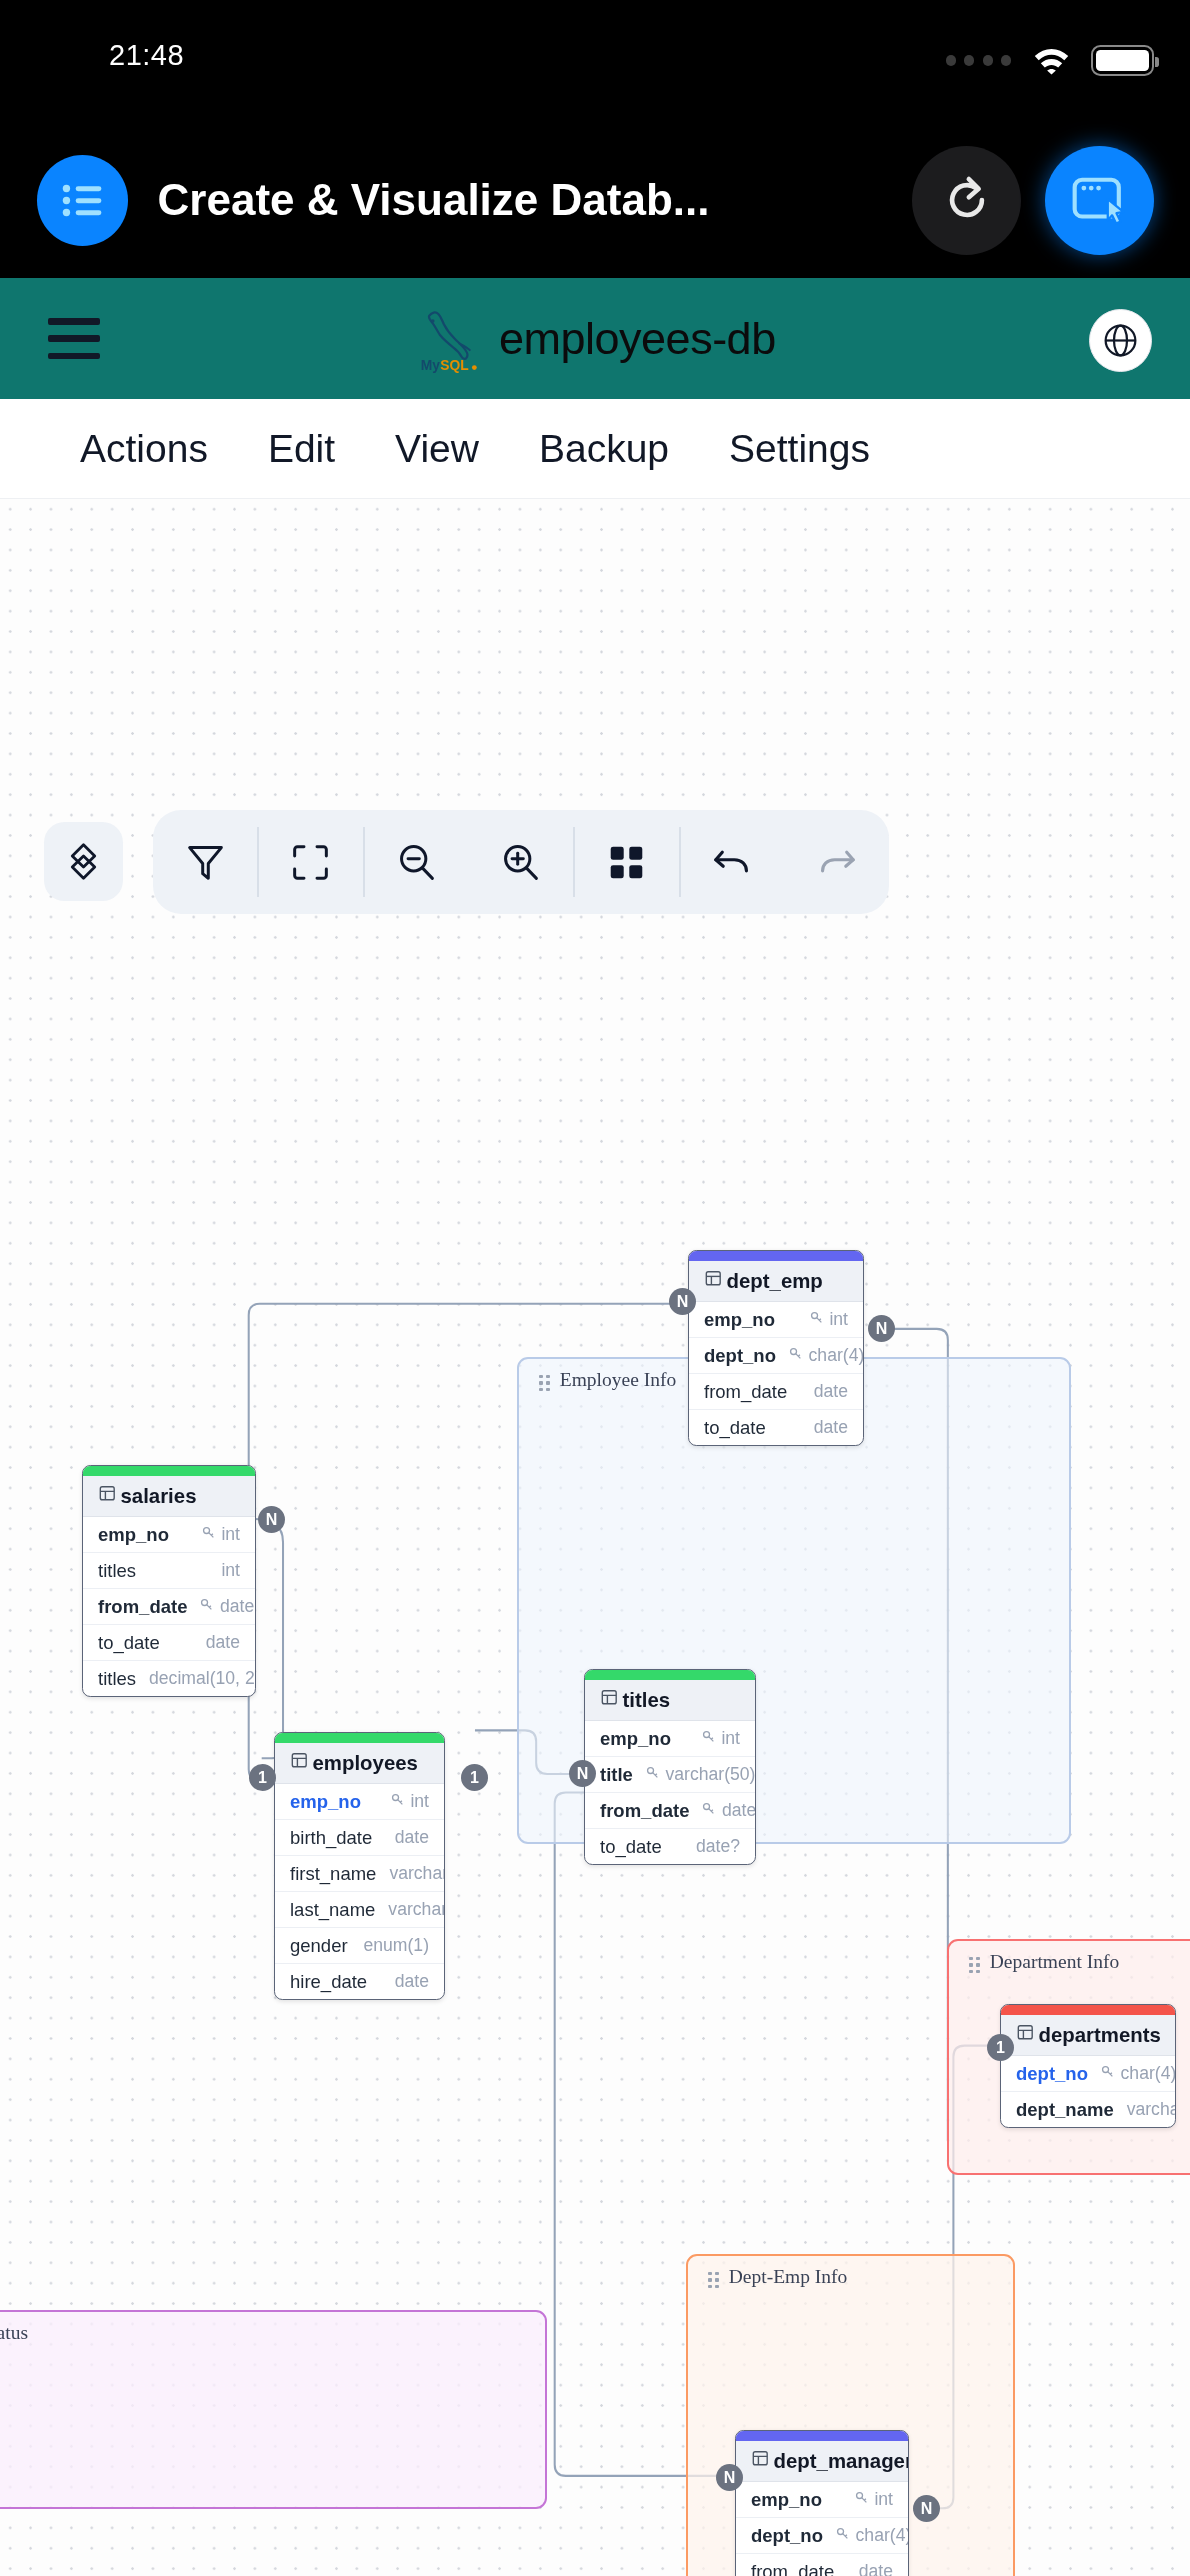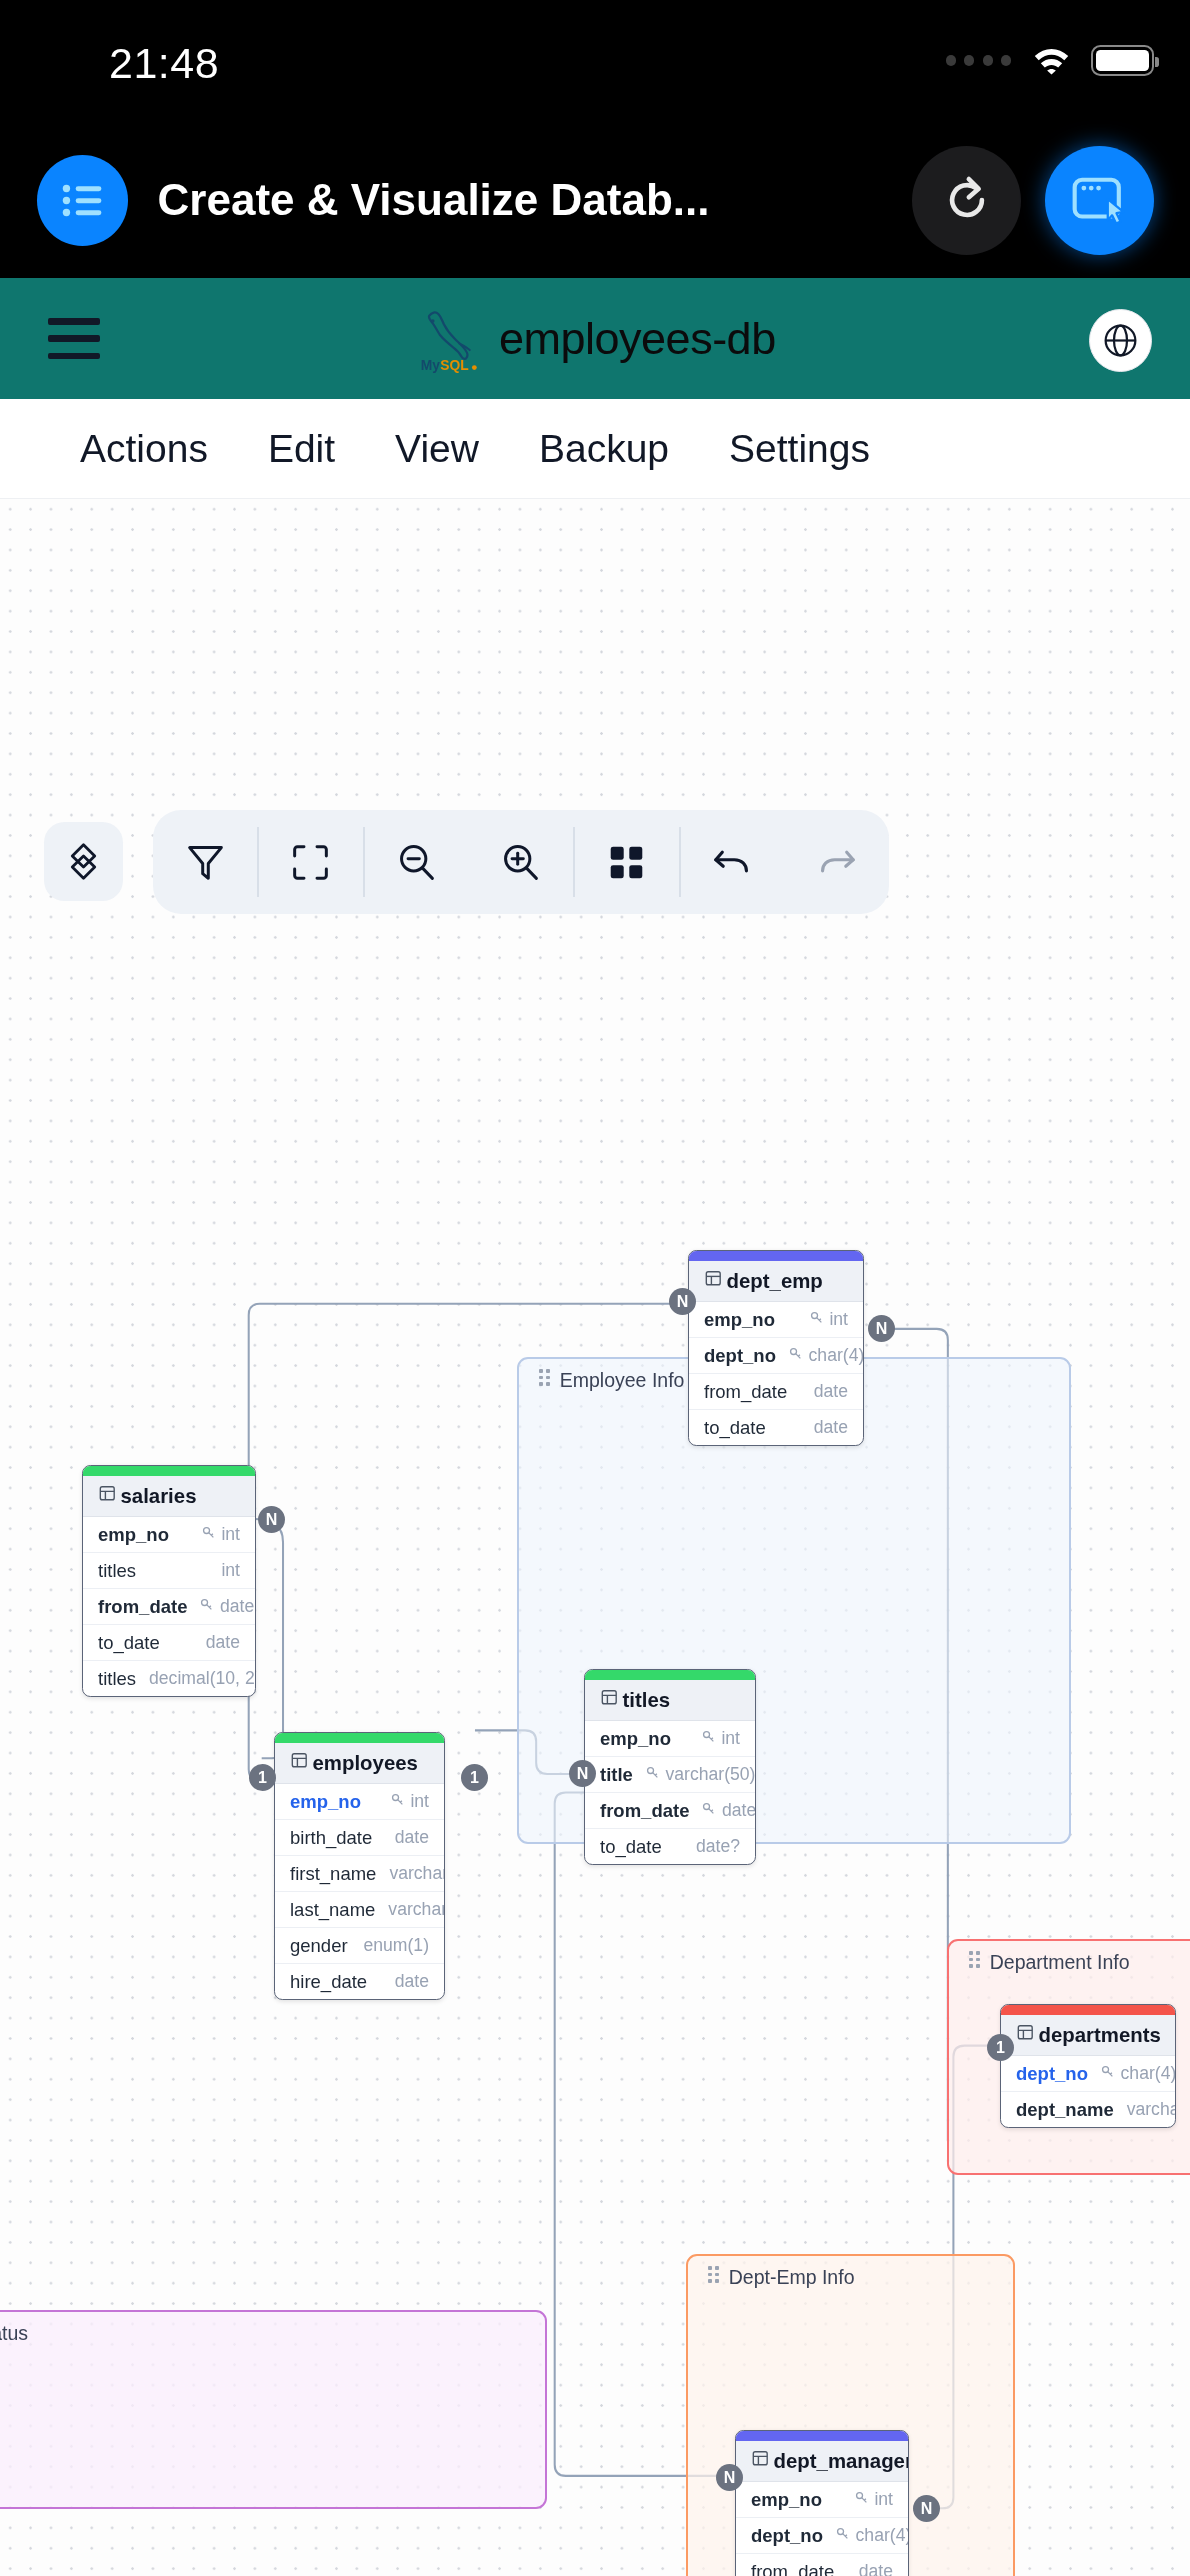--- a/index.html
+++ b/index.html
@@ -9,21 +9,21 @@
     background:#ffffff;
     -webkit-font-smoothing:antialiased;
   }
 
   
   .statusbar {
     height:278px; background:#000; position:relative;
   }
   .sb-time {
     position:absolute; left:109px; top:39px;
-    color:#fff; font-size:43px; font-weight:400; letter-spacing:0.5px;
+    color:#fff; font-size:29px; font-weight:400; letter-spacing:0.5px;
   }
   .sb-right {
     position:absolute; right:37px; top:45px;
     display:flex; align-items:center; gap:20.4px;
   }
   .sb-dots { display:flex; gap:8.3px; align-items:center; }
   .sb-dots i { width:10.2px; height:10.2px; border-radius:50%; background:#3a3a3a; display:block; }
   .sb-wifi { width:39px; height:28px; position:relative; }
   .sb-batt {
     width:63px; height:31px; border:2.8px solid #8a8a8a; border-radius:9.3px;
@@ -126,21 +126,21 @@
   }
   .tb-sep { width:1.9px; background:#d8dfe8; margin:16.7px 0; }
 
   
   .group {
     position:absolute; border-radius:11px; border:2.3px solid;
   }
   .group-label {
     position:absolute; left:20.4px; top:10.2px;
     font-size:19.5px; font-weight:500; color:#3a4256;
-    display:flex; align-items:flex-start; gap:10.2px; white-space:nowrap;
+    display:flex; align-items:flex-end; gap:10.2px; white-space:nowrap;font-family:Liberation Serif, serif;
   }
   .grip {
     display:inline-grid; grid-template-columns:repeat(2,3.7px); gap:2.8px;
   }
   .grip i { width:3.7px; height:3.7px; background:#9aa3b2; border-radius:0.9px; display:block; }
 
   .g-employee { left:517px; top:858px; width:554px; height:487px;
     border-color:#b9cbe8; background:rgba(237,245,254,0.58); }
   .g-department { left:947px; top:1440px; width:278px; height:236px;
     border-color:#f87171; background:rgba(254,237,235,0.72); }

